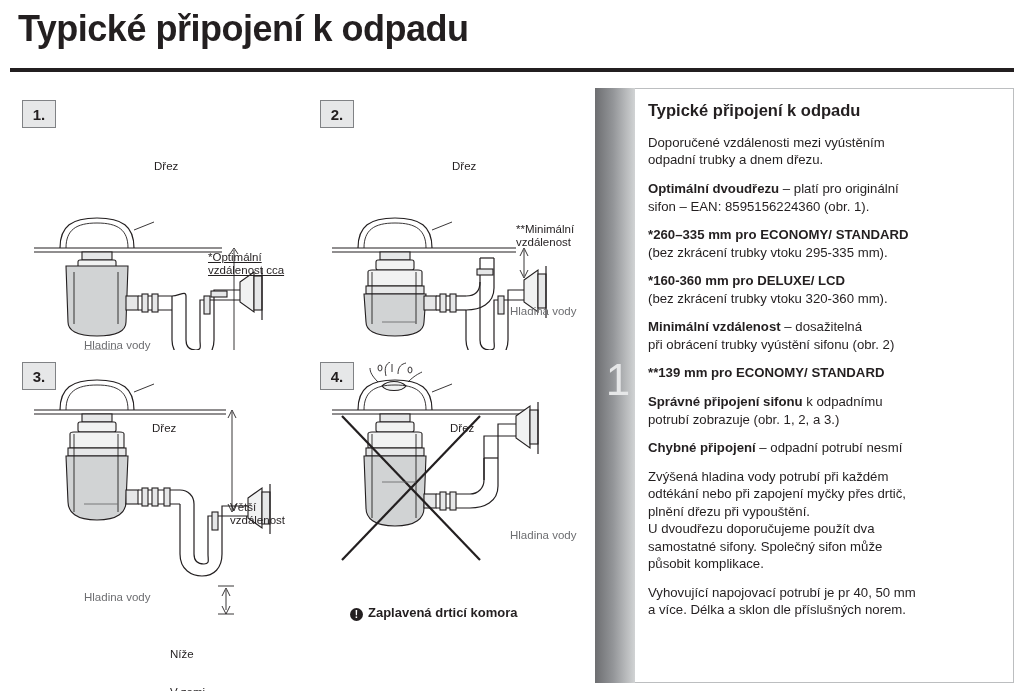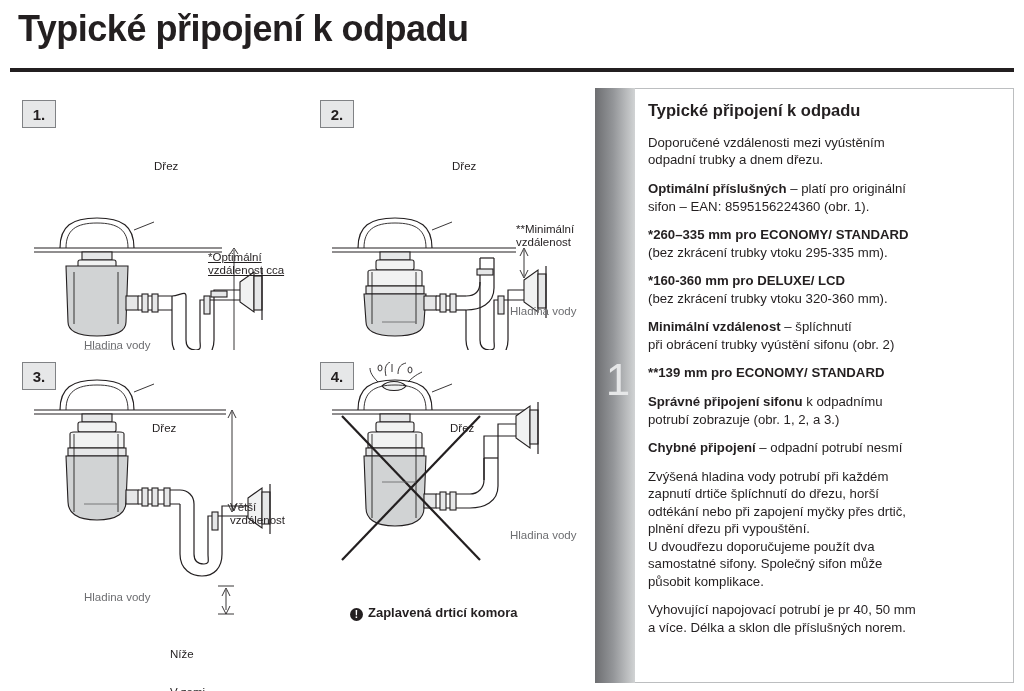--- a/index.html
+++ b/index.html
@@ -327,55 +327,54 @@
 
   <div class="side-body">
     <div class="side-h">Typické připojení k odpadu</div>
 
     <div class="side-p">
       <span class="sub">Doporučené vzdálenosti mezi vyústěním</span>
       <span class="sub">odpadní trubky a dnem dřezu.</span>
     </div>
 
     <div class="side-p">
-      <b>Optimální příslušných</b><span> – platí pro originální</span>
+      <b>Optimální dvoudřezu</b><span> – platí pro originální</span>
       <span class="sub">sifon – EAN: 8595156224360 (obr. 1).</span>
     </div>
 
     <div class="side-p">
       <b class="sub">*260–335 mm pro ECONOMY/ STANDARD</b>
       <span class="sub">(bez zkrácení trubky vtoku 295-335 mm).</span>
     </div>
 
     <div class="side-p">
       <b class="sub">*160-360 mm pro DELUXE/ LCD</b>
       <span class="sub">(bez zkrácení trubky vtoku 320-360 mm).</span>
     </div>
 
     <div class="side-p">
-      <b>Minimální vzdálenost</b><span> – šplíchnutí</span>
+      <b>Minimální vzdálenost</b><span> – dosažitelná</span>
       <span class="sub">při obrácení trubky vyústění sifonu (obr. 2)</span>
     </div>
 
     <div class="side-p">
       <b class="sub">**139 mm pro ECONOMY/ STANDARD</b>
     </div>
 
     <div class="side-p">
       <b>Správné připojení sifonu</b><span> k odpadnímu</span>
       <span class="sub">potrubí zobrazuje (obr. 1, 2, a 3.)</span>
     </div>
 
     <div class="side-p">
       <b>Chybné připojení</b><span> – odpadní potrubí nesmí</span>
     </div>
 
     <div class="side-p">
       <span class="sub">Zvýšená hladina vody potrubí při každém</span>
-      <span class="sub">zapnutí drtiče šplíchnutí do dřezu, horší</span>
       <span class="sub">odtékání nebo při zapojení myčky přes drtič,</span>
       <span class="sub">plnění dřezu při vypouštění.</span>
       <span class="sub">U dvoudřezu doporučujeme použít dva</span>
       <span class="sub">samostatné sifony. Společný sifon může</span>
       <span class="sub">působit komplikace.</span>
     </div>
 
     <div class="side-p">
       <span class="sub">Vyhovující napojovací potrubí je pr 40, 50 mm</span>
       <span class="sub">a více. Délka a sklon dle příslušných norem.</span>

